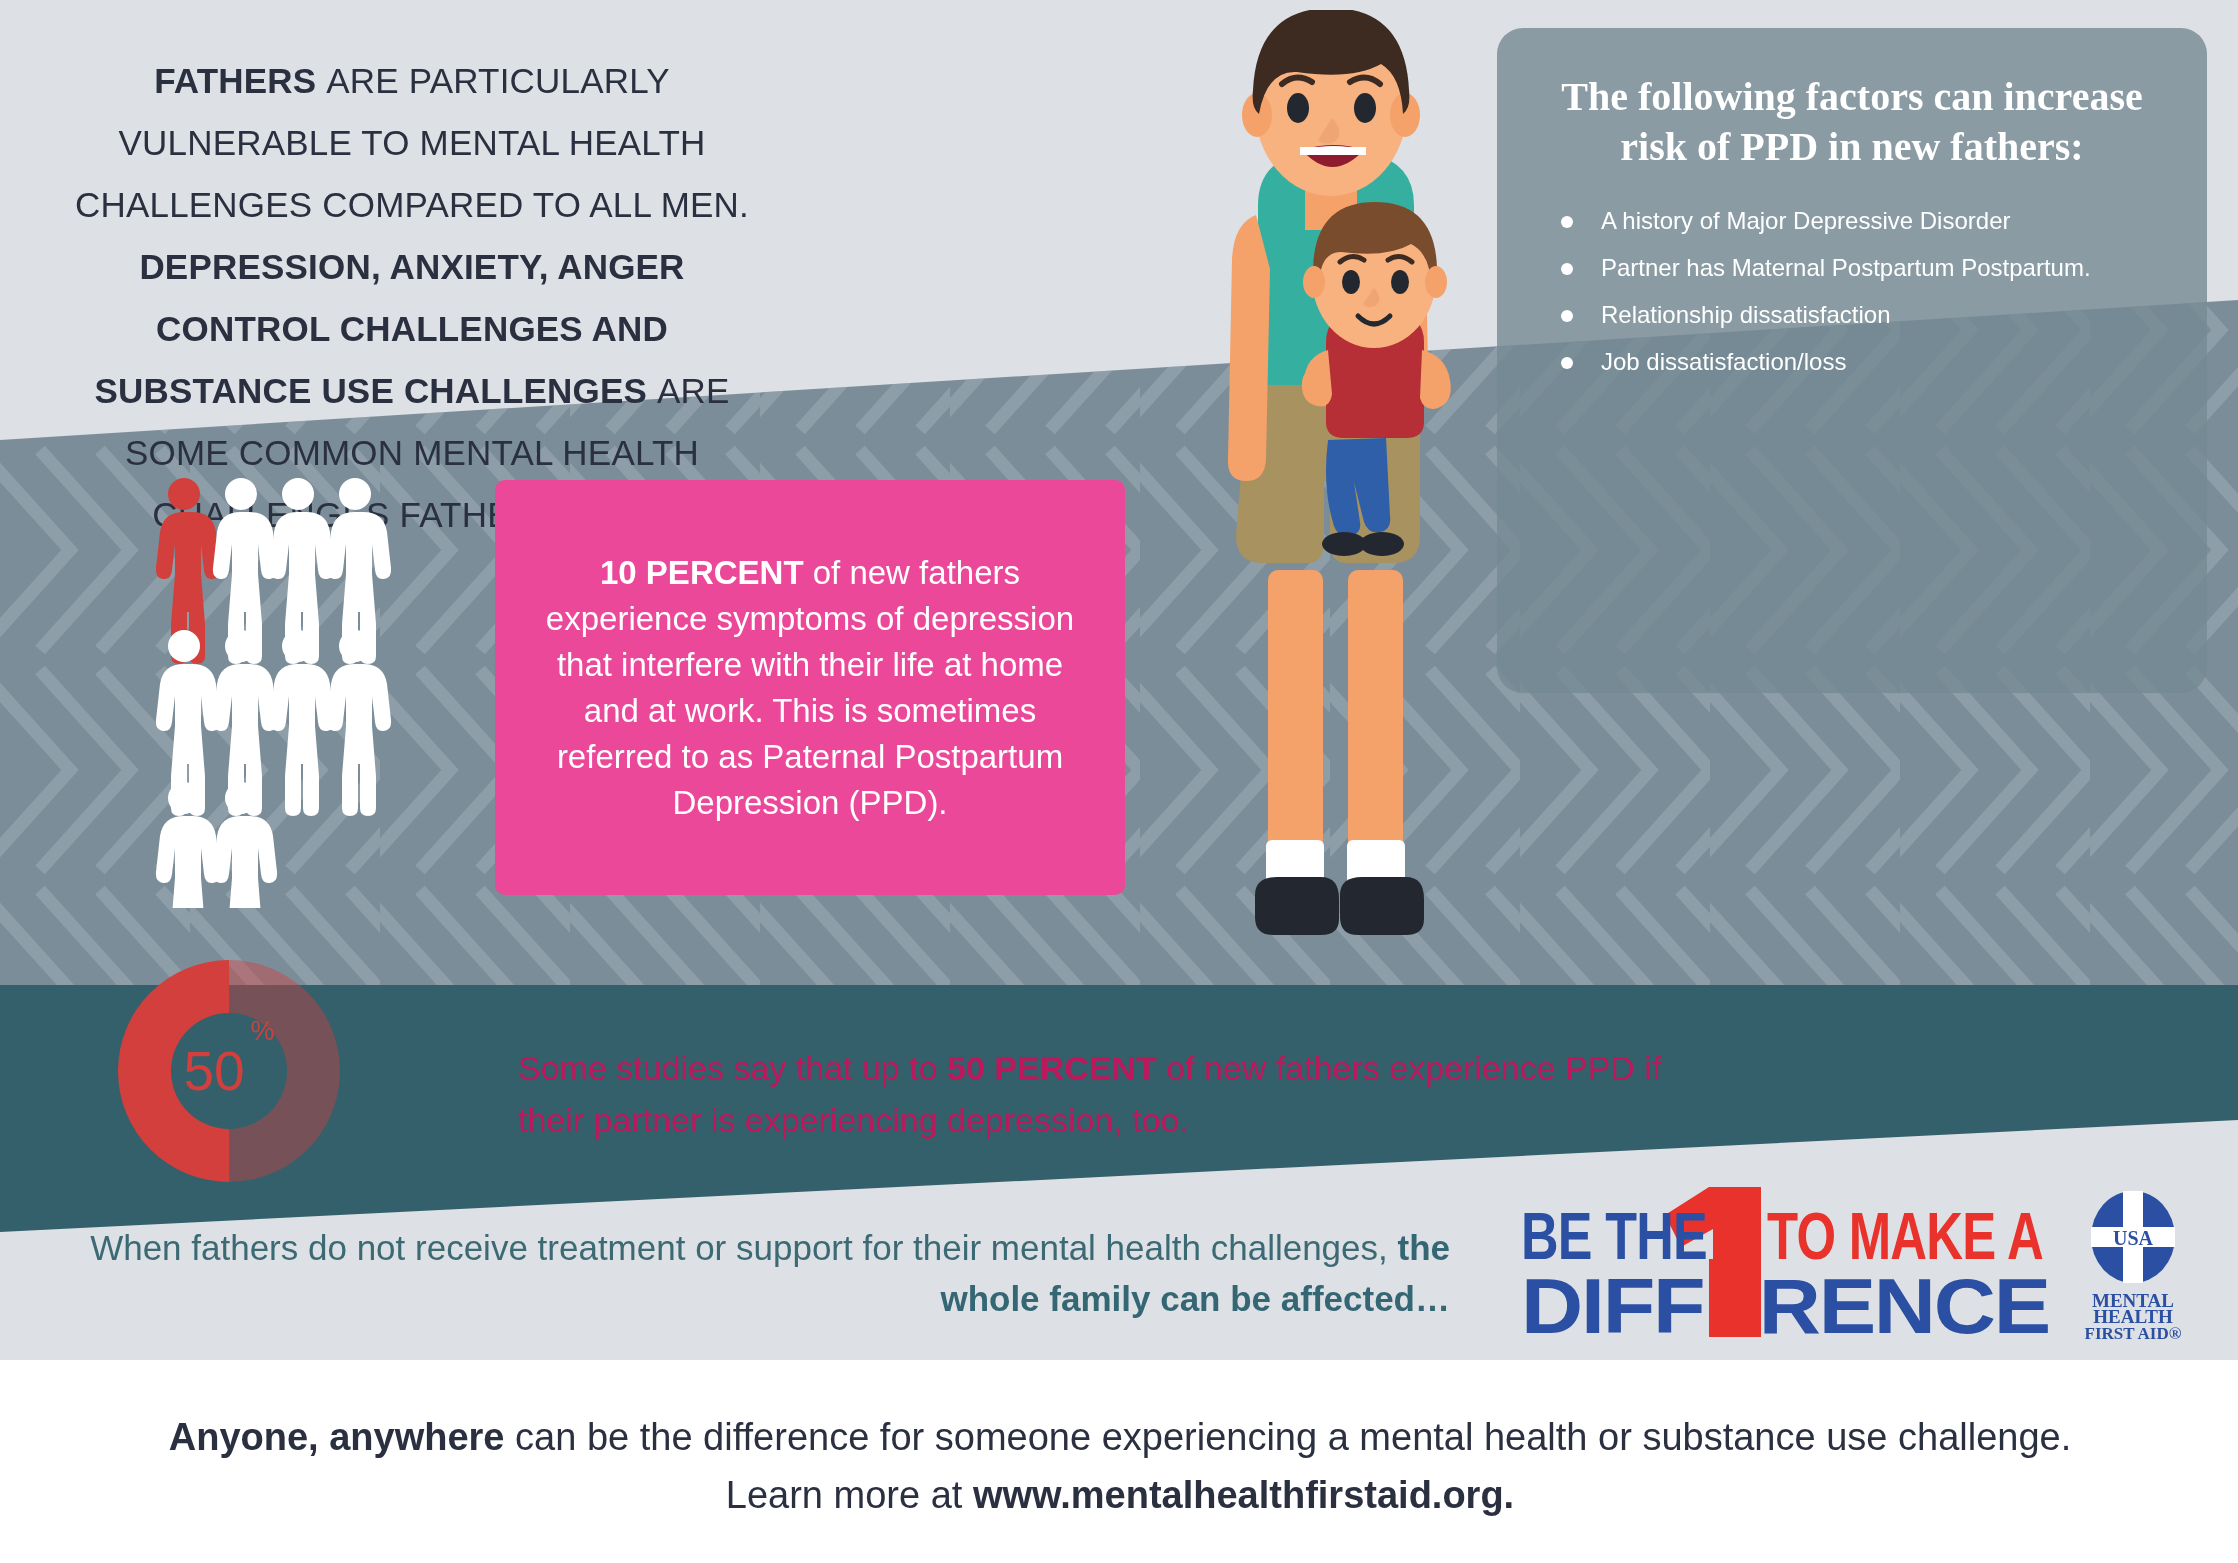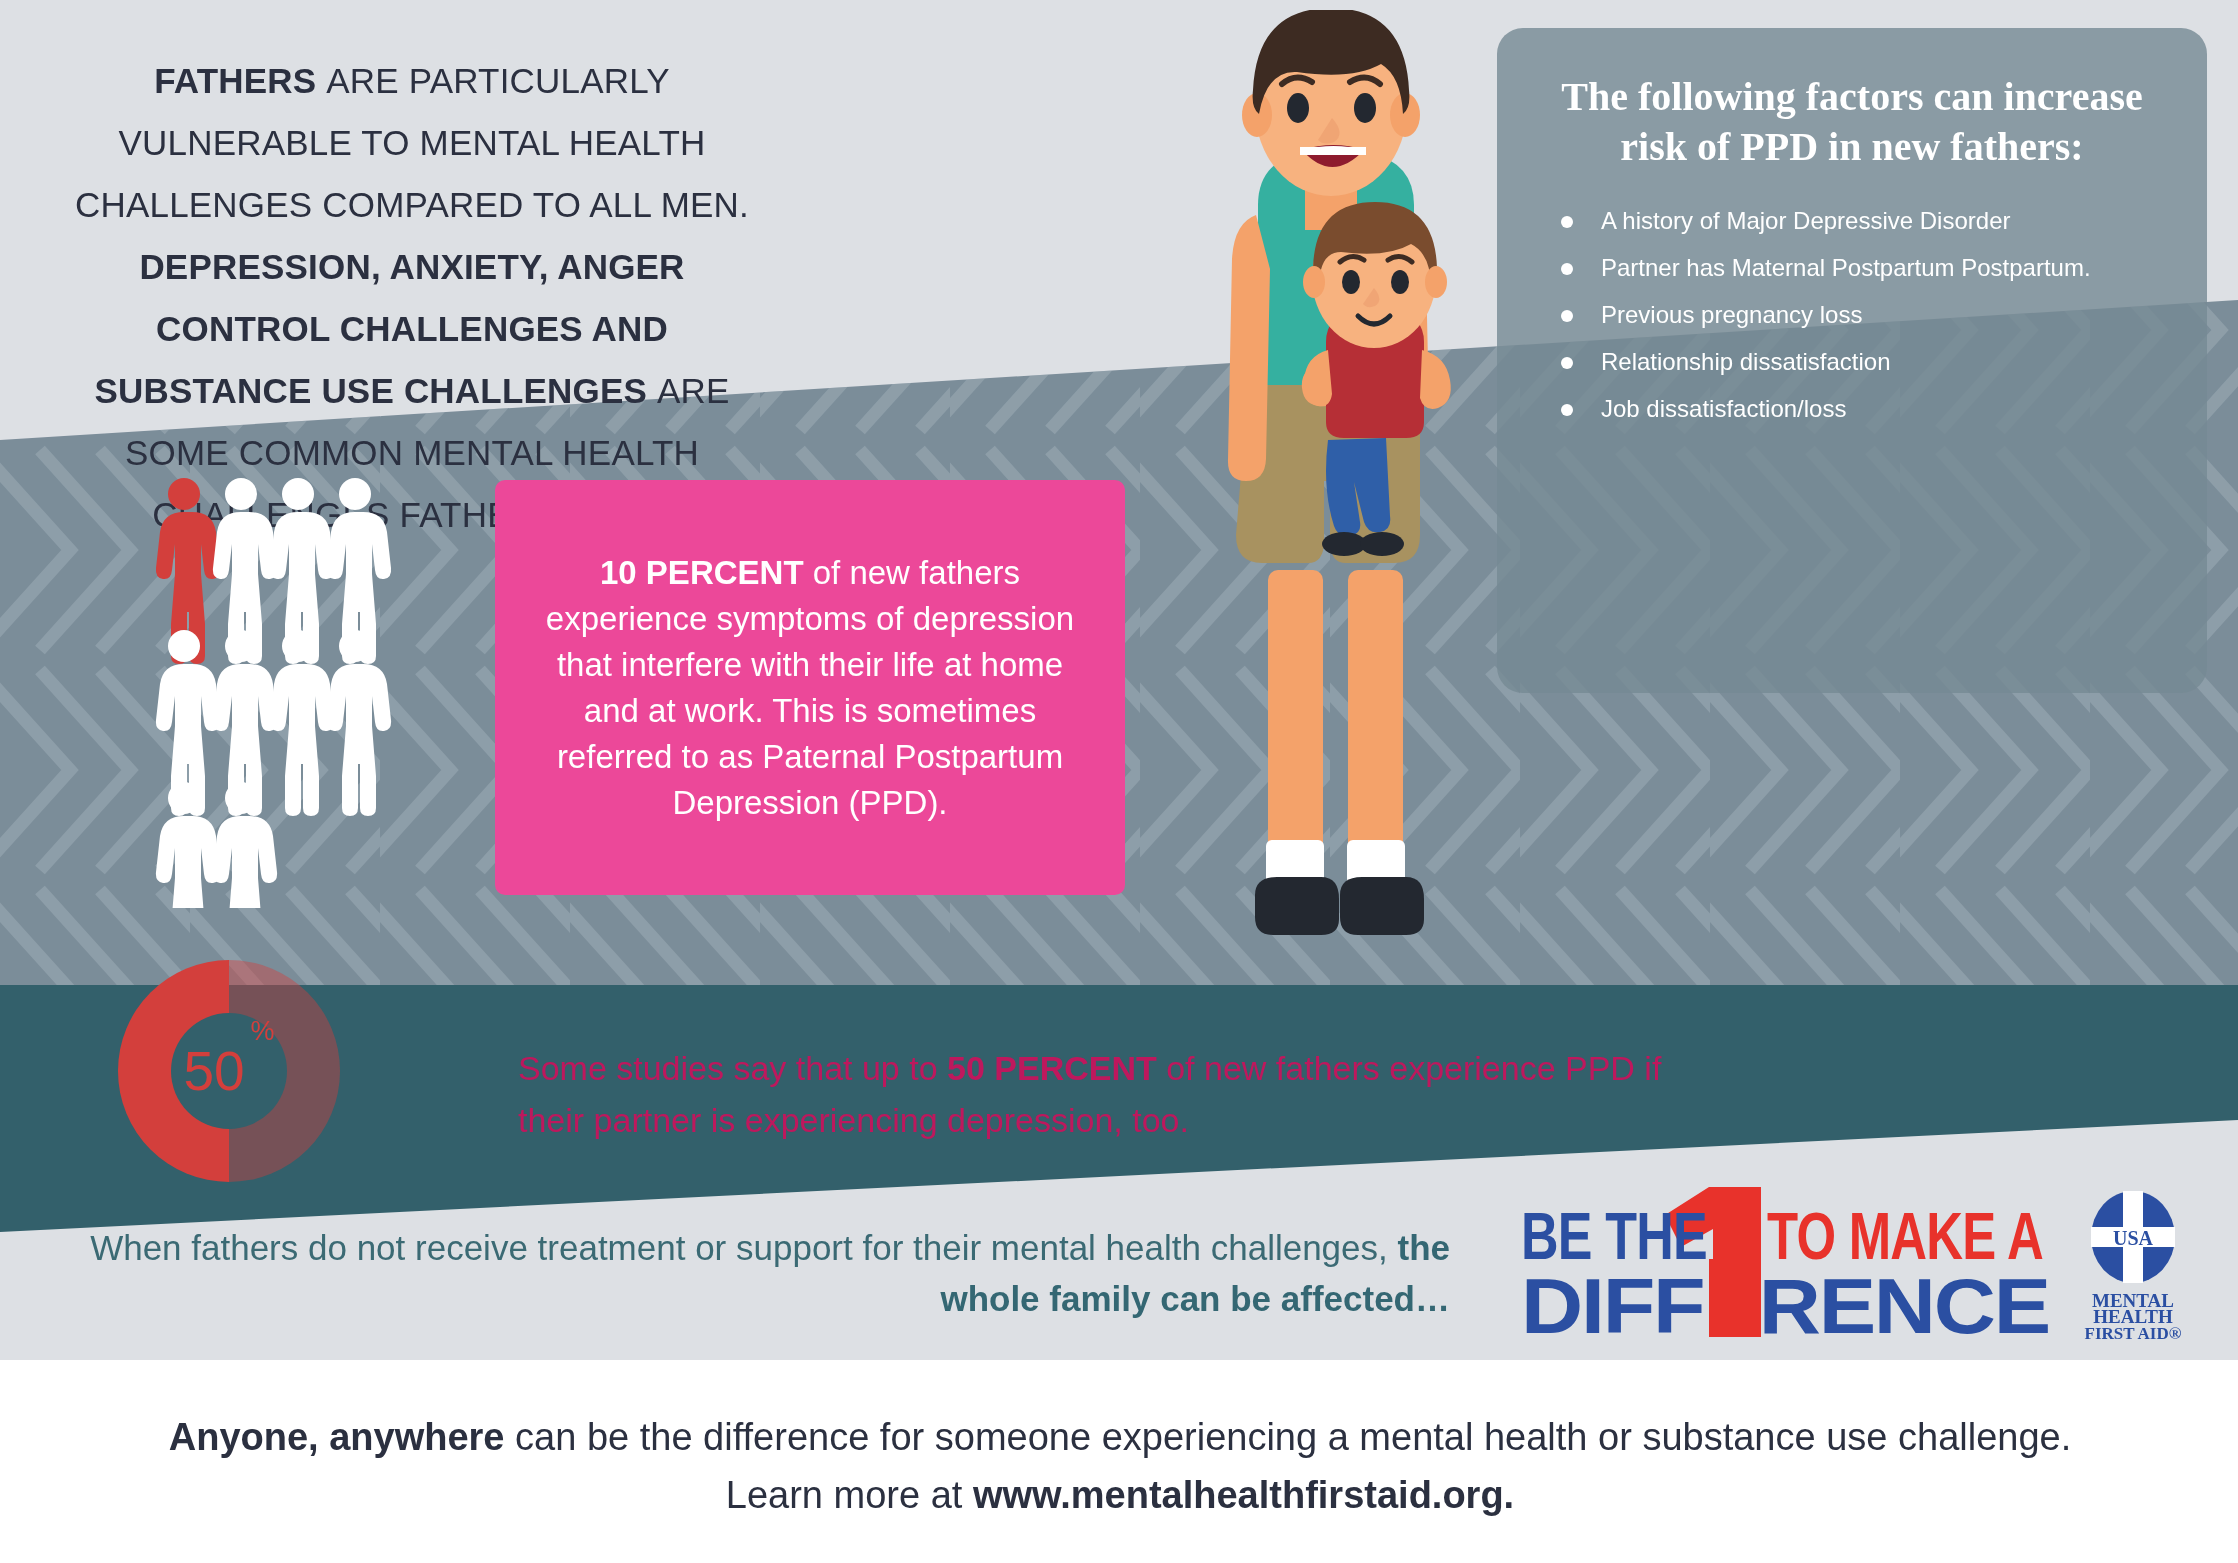--- a/index.html
+++ b/index.html
@@ -297,21 +297,20 @@
 
   <div class="callout">
     <p><b>10 PERCENT</b><span> of new fathers experience symptoms of depression that interfere with their life at home and at work. This is sometimes referred to as Paternal Postpartum Depression (PPD).</span></p>
   </div>
 
   <div class="factors">
     <h2>The following factors can increase risk of PPD in new fathers:</h2>
     <ul>
         <li>A history of Major Depressive Disorder</li>
         <li>Partner has Maternal Postpartum Postpartum.</li>
-        <li>Previous pregnancy loss</li>
         <li>Relationship dissatisfaction</li>
         <li>Job dissatisfaction/loss</li>
       </ul>
   </div>
 
   <svg class="donut" viewBox="0 0 222 222">
 
     <path d="M111 0 A111 111 0 0 1 111 222 L111 0 Z" fill="#d33f3c" opacity="0.42"></path>
 
     <path d="M111 0 A111 111 0 0 0 111 222 L111 0 Z" fill="#d33f3c"></path>

